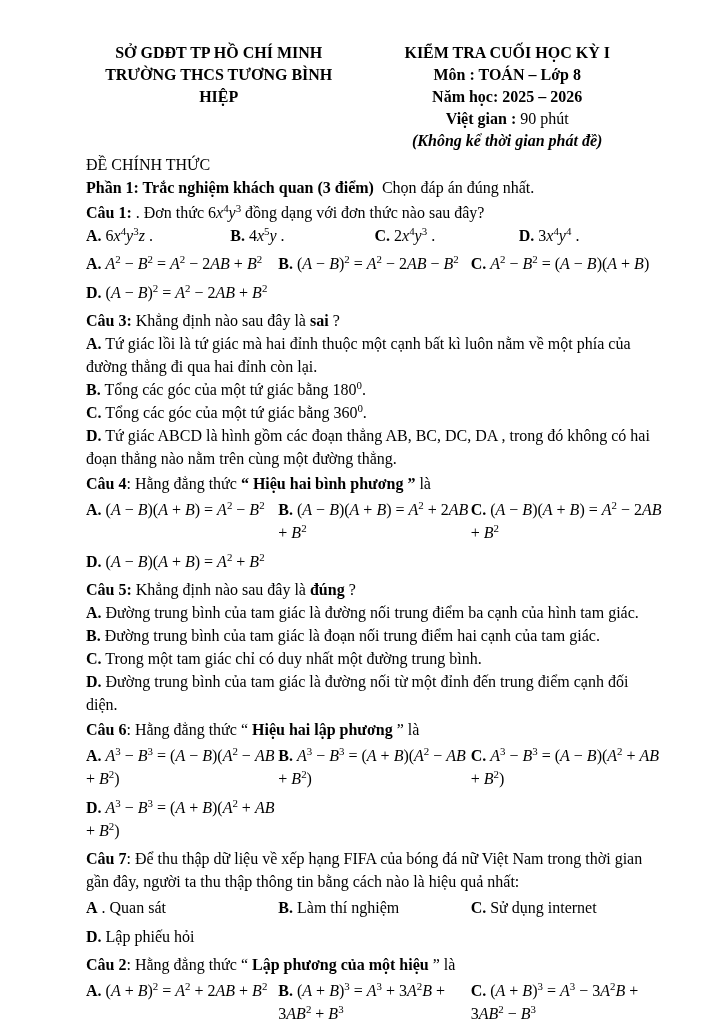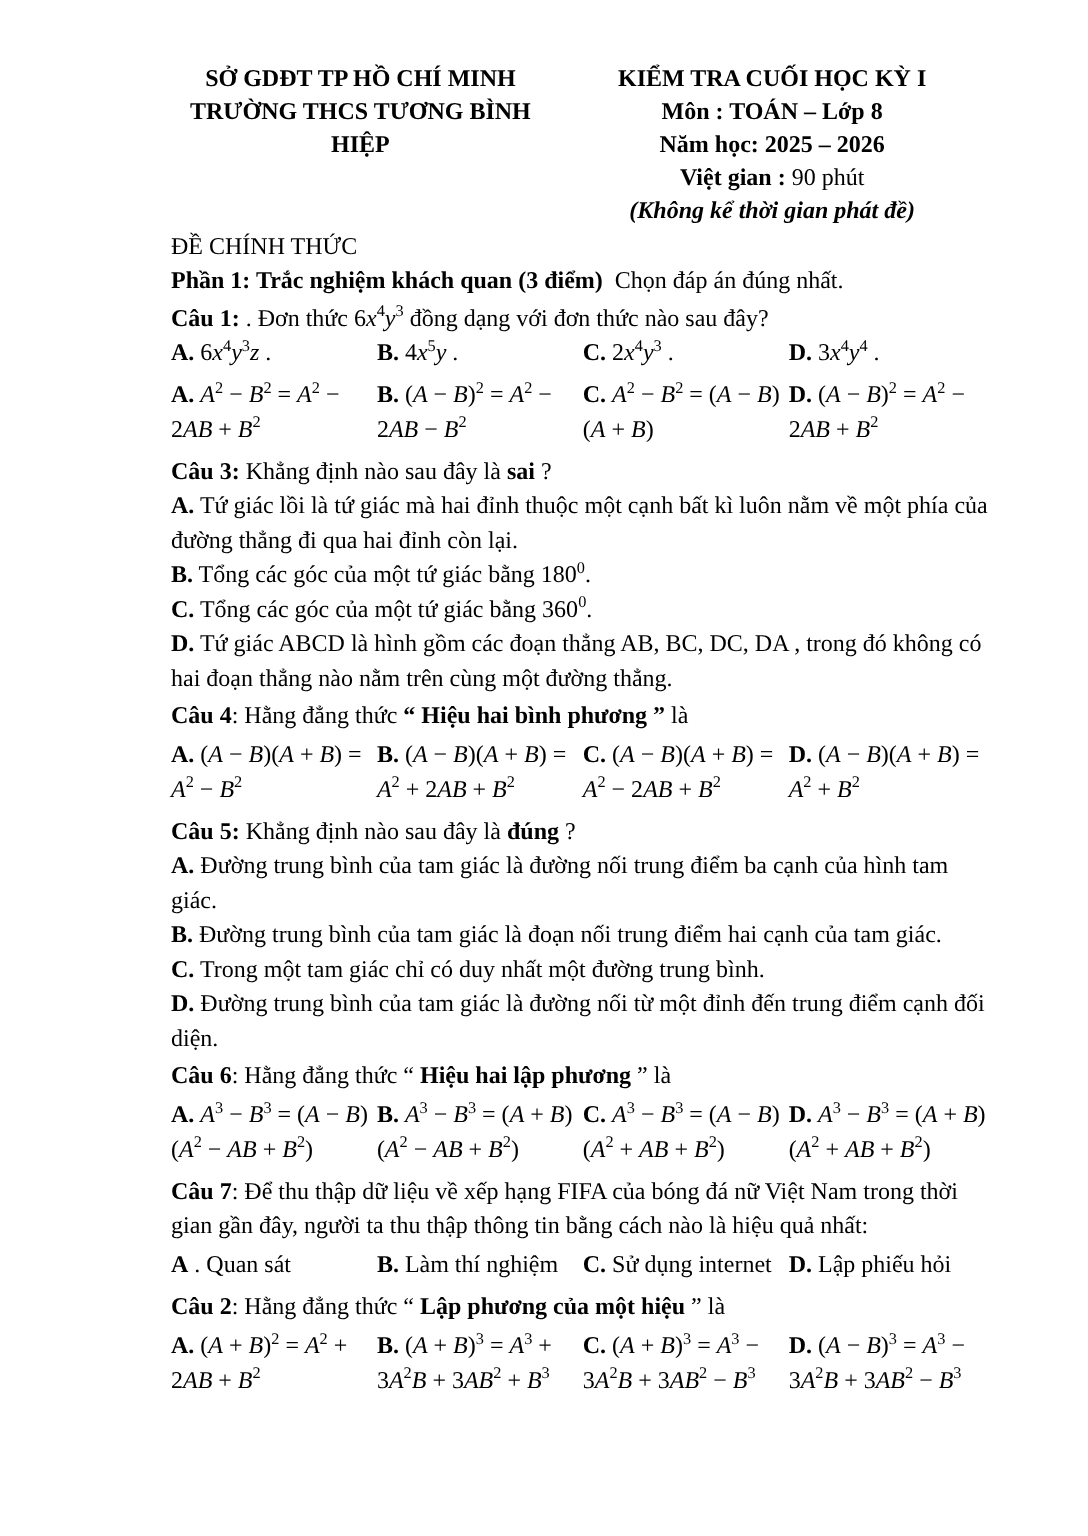--- a/index.html
+++ b/index.html
@@ -1,33 +1,33 @@
 <!DOCTYPE html>
 <html><head>
 <meta charset="utf-8">
 <style>
   html,body { margin:0; padding:0; background:#ffffff; }
   body { font-family:"Liberation Serif", serif; font-size:16px; color:#000; }
-  .page { width:725px; height:1024px; box-sizing:border-box; padding:42px 62px 20px 114px; overflow:hidden; background:#fff; }
+  .page { width:725px; height:1024px; box-sizing:border-box; padding:42px 62px 20px 86px; overflow:hidden; background:#fff; }
 
   .header { display:flex; margin-bottom:2px; }
   .h-left  { width:46%; text-align:center; font-weight:bold; line-height:22px; }
   .h-right { width:54%; text-align:center; font-weight:bold; line-height:22px; }
   .h-right .normal { font-weight:400; }
   .h-right .note { font-style:italic; }
 
   .official { font-weight:normal; margin-top:2px; line-height:22px; }
   .part-line { line-height:22px; margin-top:1px; }
   .part-line .pre { white-space:pre-wrap; }
 
   .question { margin-top:2px; }
   .stem { line-height:23px; margin-top:2px; }
   .opts { line-height:23px; }
   .opts.four { display:grid; grid-template-columns:repeat(4,1fr); }
-  .opts.two  { display:grid; grid-template-columns:1fr 1fr 1fr 1fr; }
+  .opts.two  { display:grid; grid-template-columns:1fr 1fr 1fr; }
   .opts.two .opt { padding:3px 0; }
   .opts.stack .opt { padding:0; }
   .opt .olabel { font-weight:bold; }
 
   .math i { font-style:italic; }
   sup { font-size:0.68em; line-height:0; }
 </style>
 </head>
 <body>
 

